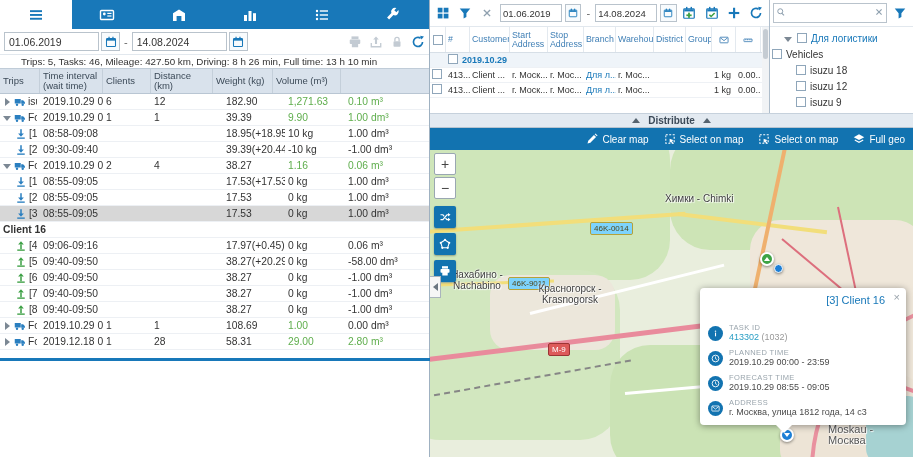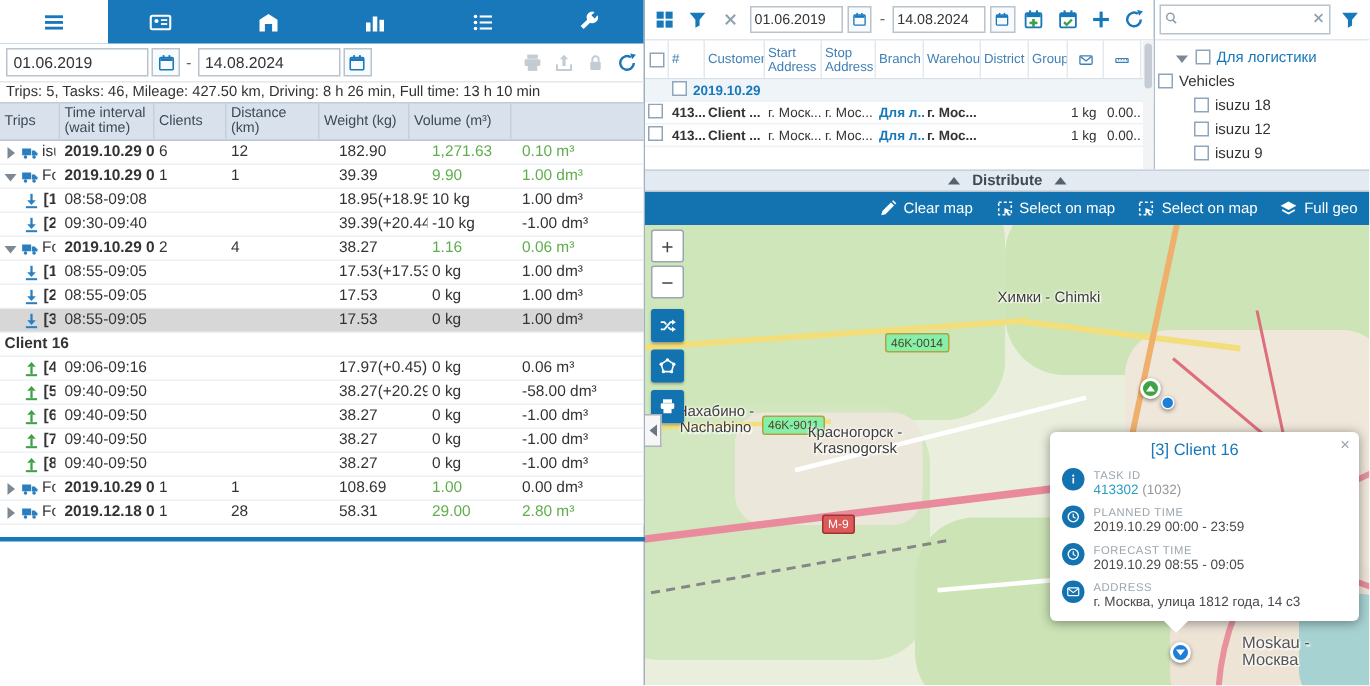--- a/index.html
+++ b/index.html
@@ -17,33 +17,33 @@
 .lp-tabs{height:29px;background:#1878b9;display:flex}
 .lp-tab{flex:1;display:flex;align-items:center;justify-content:center;color:#fff;cursor:pointer}
 .lp-tab.active{background:#fff;color:#1878b9}
 .lp-datebar{height:26px;display:flex;align-items:center;padding:2px 4px;border-bottom:1px solid #e2e8ee;gap:2px}
 .dateinput{height:19px;width:95px;border:1px solid #b9c3cc;font-size:10.5px;padding:0 4px;color:#333;font-family:inherit}
 .calbtn{width:19px;height:19px;border:1px solid #b9c3cc;background:#f8fbfd;color:#1878b9;display:flex;align-items:center;justify-content:center;cursor:pointer}
 .dsep{color:#666;padding:0 2px}
 .lp-dbicons{margin-left:auto;display:flex;gap:7px;align-items:center}
 .gico{color:#c3cbd3}
 .bico{color:#1878b9}
-.lp-summary{height:13px;font-size:9.8px;color:#333;padding:1px 4px;white-space:nowrap;overflow:hidden}
+.lp-summary{height:13px;font-size:9.8px;color:#333;padding:1px 21px;white-space:nowrap;overflow:hidden}
 .thead{display:flex;background:#d9e2ec;border-top:1px solid #c0ccd8;border-bottom:1px solid #b9c6d3;height:26px;font-size:9.5px;color:#3c4a58}
 .thead .c{border-right:1px solid #c4cfda;display:flex;align-items:center;white-space:normal;line-height:10px;padding:0 3px}
 .c1{width:40px}.c2{width:63px}.c3{width:48px}.c4{width:72px}.c5{width:62px}.c6{width:60px}.c7{width:68px}
 .trow{display:flex;height:16px;line-height:15px;border-bottom:1px solid #edf0f4;font-size:10.3px;align-items:center;background:#fff}
 .trow .c{padding:0 3px;overflow:hidden;white-space:nowrap}
 .trow .c1{display:flex;align-items:center;gap:2px;padding-left:3px}
 .trow.task .c1{padding-left:15px}
 .trow.selected{background:#d7d7d7}
 .trow.grp{font-weight:700}
 .trow.grp .c1{width:auto;overflow:visible}
 .nm{overflow:hidden;white-space:nowrap;flex:1}
-.b{font-weight:700}
+.b{font-weight:400}
 .g{color:#5fae4d}
 .exp{width:9px;height:9px;flex:none;position:relative}
 .exp.col::before{content:"";position:absolute;left:2px;top:1px;border:4px solid transparent;border-left:5px solid #7c8894}
 .exp.open::before{content:"";position:absolute;left:0;top:3px;border:4px solid transparent;border-top:5px solid #7c8894}
 .ctruck{color:#2a7fc0}.cdown{color:#2a7fc0}.cup{color:#3da045}
 .lp-splitline{position:absolute;left:0;top:358px;width:430px;height:3px;background:#1878b9;cursor:row-resize}
 
 
 .mid-panel{position:absolute;left:430px;top:0;width:340px;height:113px;background:#fff;border-right:1px solid #aebdcb}
 .mp-toolbar{height:27px;display:flex;align-items:center;gap:3px;padding:0 3px;border-bottom:1px solid #e2e8ee}
@@ -77,40 +77,40 @@
 .distribute-bar{position:absolute;left:430px;top:113px;width:483px;height:15px;background:#e3eaf1;border-top:1px solid #c6d1dc;border-bottom:1px solid #b7c4d0;display:flex;align-items:center;justify-content:center;gap:8px;cursor:pointer}
 .distribute-bar .dlbl{font-size:10px;font-weight:700;color:#3c4a58}
 .uparr{width:0;height:0;border:4px solid transparent;border-bottom:5px solid #55636f;margin-top:-4px}
 
 
 .map-toolbar{position:absolute;left:430px;top:128px;width:483px;height:22px;background:#1273b0;display:flex;align-items:center;justify-content:flex-end;gap:15px;padding:0 8px}
 .mtb{display:flex;align-items:center;gap:4px;color:#fff;font-size:10px;cursor:pointer;white-space:nowrap}
 .map-canvas{position:absolute;left:430px;top:150px;width:483px;height:307px;background:#e9eedd;overflow:hidden}
 .patch{position:absolute;border-radius:40px}
 .road{position:absolute;transform-origin:left center}
-.badge{position:absolute;background:#86efac;border:1px solid #b4a23a;color:#4f481c;font-size:8px;padding:0 3px;line-height:11px;border-radius:2px;white-space:nowrap;z-index:2}
+.badge{position:absolute;background:#7dd3fc;border:1px solid #b4a23a;color:#4f481c;font-size:8px;padding:0 3px;line-height:11px;border-radius:2px;white-space:nowrap;z-index:2}
 .badge.red{background:#dd5a5a;border-color:#9c3434;color:#fff}
 .mlabel{position:absolute;color:#3d3d3d;font-size:10px;line-height:11px;text-shadow:0 0 2px #fff,0 0 2px #fff,1px 1px 1px #fff;z-index:2}
 .zoomstack{position:absolute;left:4px;top:3px;z-index:4}
 .zbtn{width:22px;height:22px;background:#fff;border:1px solid #9aa7b2;color:#444;font-size:14px;display:flex;align-items:center;justify-content:center;cursor:pointer;margin-bottom:2px;border-radius:2px}
 .mapbtn{position:absolute;left:4px;width:22px;height:22px;background:#1273b0;color:#fff;border-radius:2px;display:flex;align-items:center;justify-content:center;cursor:pointer;z-index:4;box-shadow:0 1px 2px rgba(0,0,0,.3)}
 .collapse-btn{position:absolute;left:0;top:126px;width:11px;height:22px;background:#f6f6f6;border:1px solid #aab4bd;border-left:none;display:flex;align-items:center;justify-content:center;z-index:4;cursor:pointer}
 .collapse-btn i{width:0;height:0;border:4px solid transparent;border-right:5px solid #6b7680;margin-left:-4px}
 .marker{position:absolute;border-radius:50%;border:2px solid #fff;box-shadow:0 1px 3px rgba(0,0,0,.45);display:flex;align-items:center;justify-content:center;z-index:3}
 .m-green{background:#3da345;width:14px;height:14px}
 .m-blue{background:#1d7fd6;width:14px;height:14px}
 .m-small{width:9px;height:9px;border-width:1.5px;background:#1d7fd6}
 .marker i{width:0;height:0;border:3px solid transparent}
 .marker i.up{border-bottom:4px solid #fff;margin-top:-3px}
 .marker i.down{border-top:4px solid #fff;margin-bottom:-3px}
 .popup{position:absolute;left:270px;top:138px;width:206px;background:#fff;border-radius:4px;box-shadow:0 1px 7px rgba(0,0,0,.4);padding:6px 8px 7px;z-index:5}
 .popup::after{content:"";position:absolute;left:76px;bottom:-8px;border:8px solid transparent;border-top:8px solid #fff;border-bottom:0}
-.ptitle{color:#1878b9;font-size:11px;text-align:center;padding-right:13px;margin-bottom:6px}
+.ptitle{color:#1878b9;font-size:11px;text-align:right;padding-right:13px;margin-bottom:17px}
 .pclose{position:absolute;right:6px;top:4px;color:#9aa3ab;font-size:11px;line-height:10px;cursor:pointer}
-.prow{display:flex;gap:6px;margin-bottom:5px;align-items:flex-start}
+.prow{display:flex;gap:6px;margin-bottom:5px;align-items:center}
 .pic{width:15px;height:15px;border-radius:50%;background:#1273b0;color:#fff;flex:none;display:flex;align-items:center;justify-content:center}
 .plabel{font-size:7.5px;color:#9aa5ad;letter-spacing:.4px;line-height:9px;text-transform:uppercase}
 .pval{font-size:9px;color:#4a4a4a;line-height:11px}
 .teal{color:#2a9ec4}
 .gray{color:#999}
 </style>
 </head>
 <body>
 
 <svg width="0" height="0" style="position:absolute">

